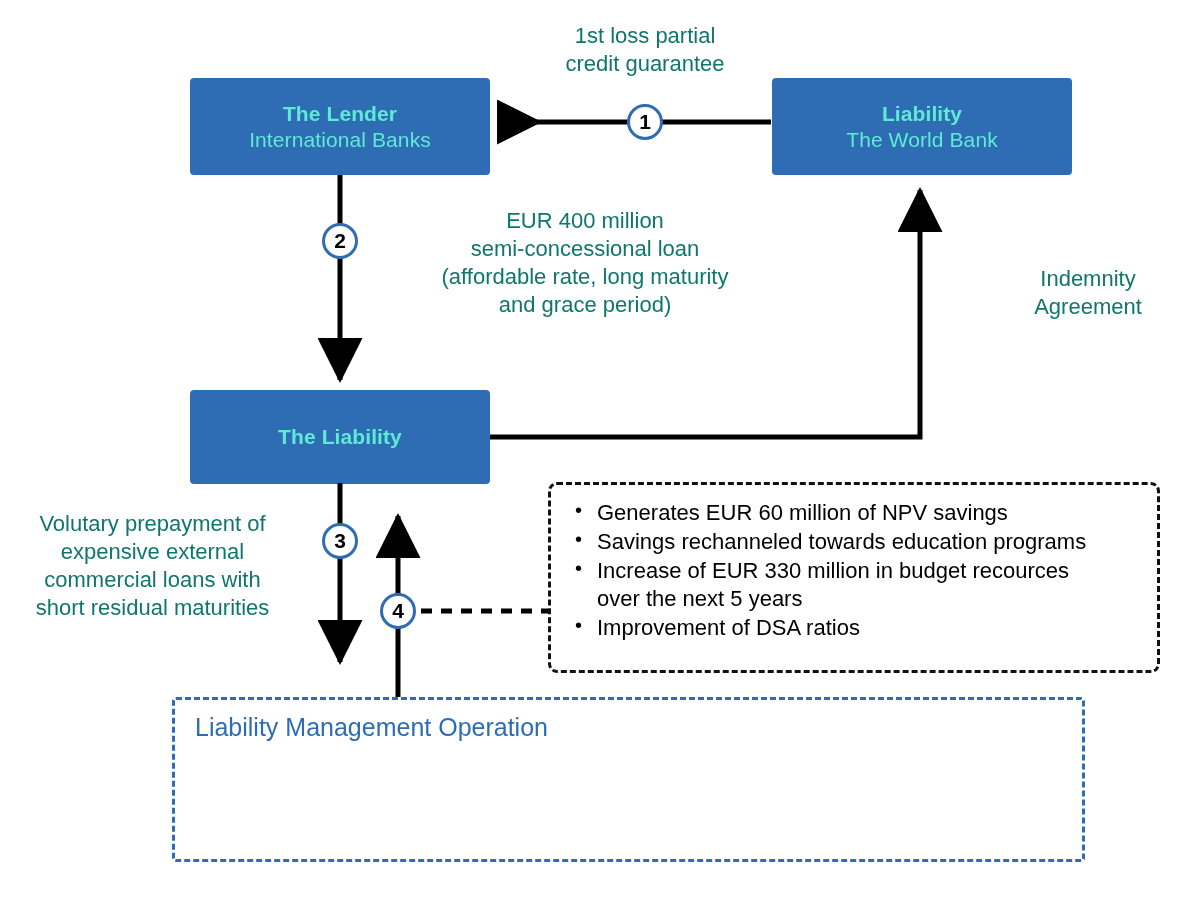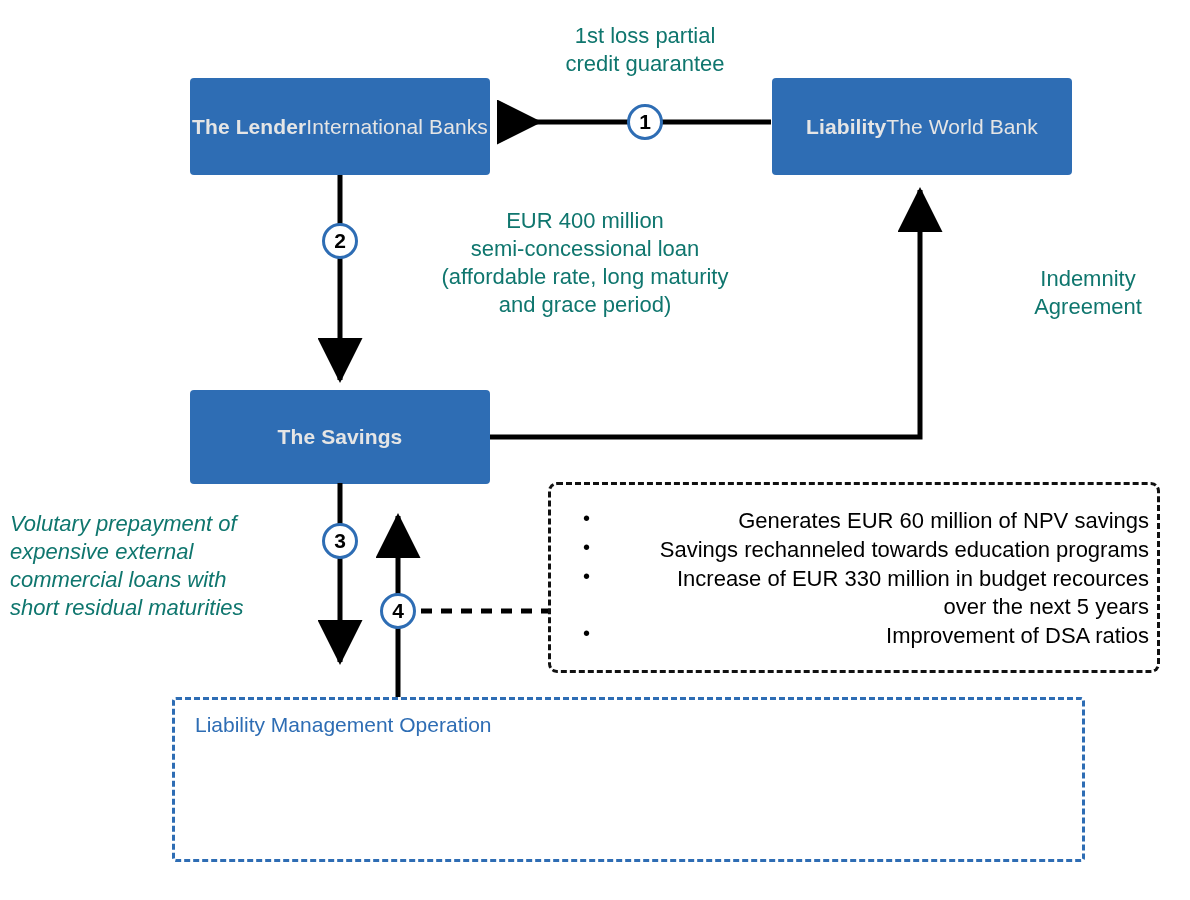--- a/index.html
+++ b/index.html
@@ -16,23 +16,23 @@
     width: 1190px;
     height: 900px;
     background: #ffffff;
     overflow: hidden;
   }
   
   .entity-box {
     position: absolute;
     background: #2E6DB4;
     border-radius: 4px;
-    color: #e5e5e5;
+    color: #5eead4;
     display: flex;
-    flex-direction: row;
+    flex-direction: column;
     align-items: center;
     justify-content: center;
     text-align: center;
     line-height: 1.22;
     box-sizing: border-box;
   }
   .entity-title {
     font-weight: bold;
     font-size: 21px;
     letter-spacing: .1px;
@@ -44,21 +44,21 @@
   }
   
   .note {
     position: absolute;
     color: #0f766e;
     font-size: 22px;
     line-height: 1.28;
     white-space: pre-line;
   }
   .note.center { text-align: center; }
-  .note.right  { text-align: left; font-style: italic; }
+  .note.right  { text-align: center; }
   .note.left   { text-align: center; }
 
   
   .step-badge {
     position: absolute;
     width: 36px;
     height: 36px;
     border-radius: 50%;
     background: #ffffff;
     border: 3.5px solid #2E6DB4;
@@ -86,24 +86,23 @@
   
   .benefits-panel {
     position: absolute;
     border: 3.5px dashed #111111;
     border-radius: 9px;
     box-sizing: border-box;
     background: #ffffff;
     z-index: 4;
   }
   .benefits-list {
-    margin: 8px;
+    margin: 0;
     padding: 14px 0 0 46px;
     list-style: none;
-    text-align: right;
   }
   .benefits-list li {
     position: relative;
     font-size: 22px;
     line-height: 1.27;
     color: #000000;
     margin-bottom: 1px;
   }
   .benefits-list li::before {
     content: "\2022";
@@ -120,21 +119,21 @@
     border-radius: 4px;
     box-sizing: border-box;
     background: #ffffff;
     z-index: 4;
   }
   .lmo-caption {
     position: absolute;
     left: 20px;
     top: 12px;
     color: #2E6DB4;
-    font-size: 21px;
+    font-size: 25px;
     line-height: 1.2;
   }
 </style>
 </head>
 <body>
 
 <div id="canvas">
 
   <svg id="connectors" viewBox="0 0 1190 900" xmlns="http://www.w3.org/2000/svg">
     <defs>
@@ -166,21 +165,21 @@
     <div class="entity-title">The Lender</div>
     <div class="entity-sub">International Banks</div>
   </div>
 
   <div class="entity-box" style="left:772px; top:78px; width:300px; height:97px;">
     <div class="entity-title">Liability</div>
     <div class="entity-sub">The World Bank</div>
   </div>
 
   <div class="entity-box" style="left:190px; top:390px; width:300px; height:94px;">
-    <div class="entity-title">The Savings</div>
+    <div class="entity-title">The Liability</div>
   </div>
 
   <div class="note center" style="left:520px; top:22px; width:250px;">1st loss partial
 credit guarantee</div>
 
   <div class="note left" style="left:385px; top:207px; width:400px;">EUR 400 million
 semi-concessional loan
 (affordable rate, long maturity
 and grace period)</div>
 

